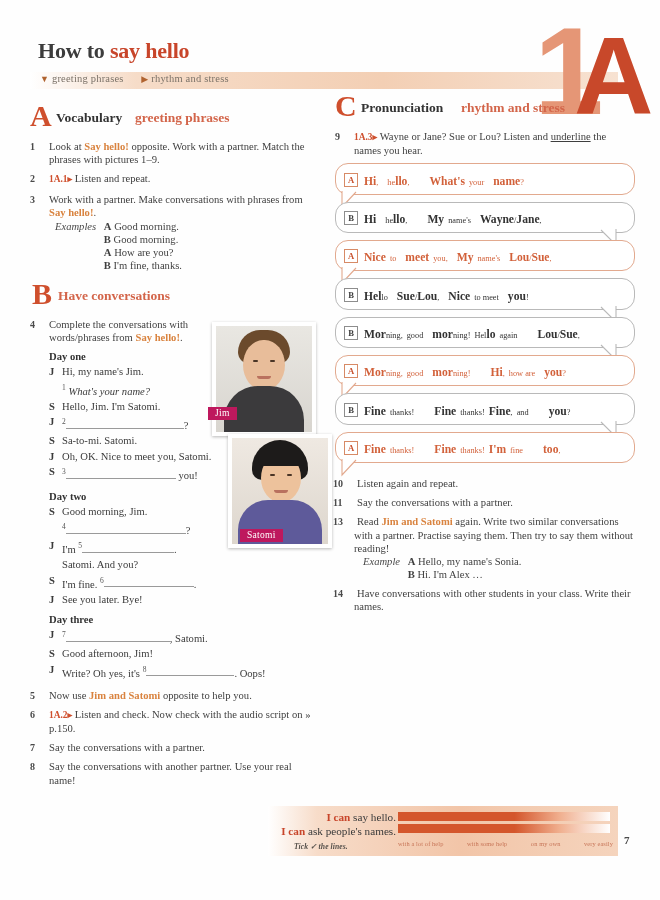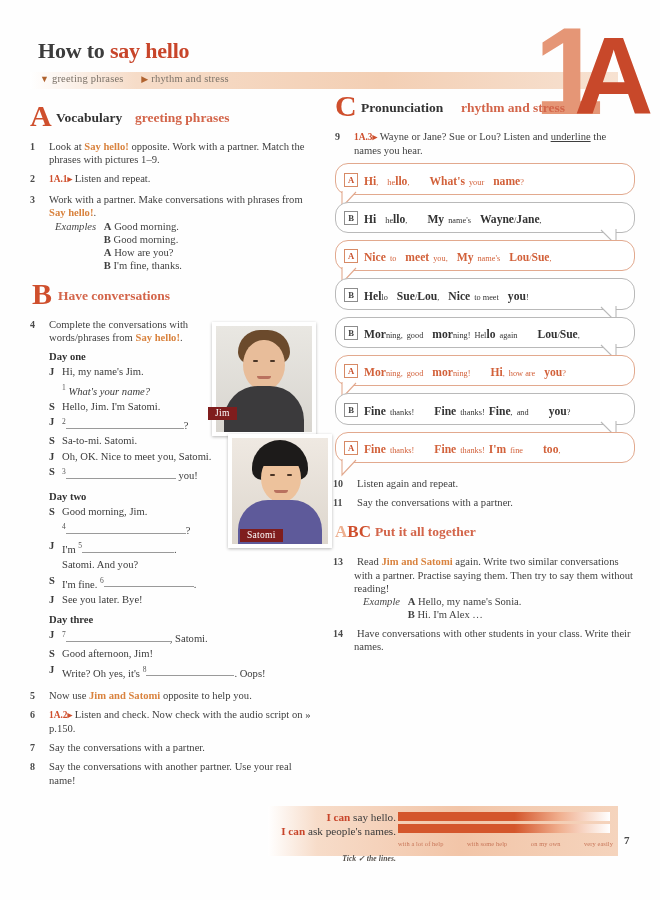--- a/index.html
+++ b/index.html
@@ -104,21 +104,21 @@
   
   .photos { position:absolute; left:206px; top:322px; width:118px; height:228px; }
   .photo {
     position:absolute; background:#fff; padding:4px;
     box-shadow:0 1px 3px rgba(0,0,0,0.28);
   }
   .photo .img { width:96px; height:106px; overflow:hidden; position:relative; }
   .p-jim { left:6px; top:0; }
   .p-sat { left:22px; top:112px; }
   .nametag {
-    position:absolute; background:#7f1d1d; color:#fff;
+    position:absolute; background:#be185d; color:#fff;
     font-size:9.5px; font-family:"Liberation Serif", serif;
     padding:1px 7px 2px 7px; letter-spacing:0.3px;
   }
   .tag-jim { left:-4px; bottom:16px; }
   .tag-sat { left:12px; bottom:6px; }
   
   .face { position:absolute; left:0; top:0; width:96px; height:106px; }
   .jim-bg { background:linear-gradient(#e9e7e2,#d8d5cf); }
   .jim-hair { position:absolute; left:22px; top:4px; width:52px; height:34px;
               background:#6b4a2c; border-radius:26px 26px 14px 14px; }
@@ -171,21 +171,21 @@
 
   
   .footer {
     position:absolute; left:268px; top:806px; width:350px; height:50px;
     background:linear-gradient(to right,#ffffff 0%, #f7dcc9 14%, #f2c5a8 55%, #f5d4bd 100%);
   }
   .ican-l { position:absolute; right:264px; top:810px; width:150px;
             text-align:right; font-size:11.2px; line-height:14px; color:#3a3a3a; }
   .ican-l .ic { color:#c8452a; font-weight:bold; }
   .tick { font-size:7.6px; font-style:italic; font-weight:bold; color:#55504b;
-          margin-top:14px; letter-spacing:0.1px; }
+          margin-top:2px; letter-spacing:0.1px;text-align:center; }
   .bars { position:absolute; left:398px; top:812px; width:212px; }
   .bar { height:9px; margin-bottom:3px;
          background:linear-gradient(to right,#d4562c 0%, #d4562c 55%, #f0ae8d 76%, #ffffff 100%); }
   .scale { position:absolute; left:398px; top:840px; width:215px;
            display:flex; justify-content:space-between;
            font-size:6.4px; color:#c8775a; letter-spacing:0.1px; }
   .pageno { position:absolute; left:624px; top:834px; font-size:11px;
             font-weight:bold; color:#4a4a4a; }
 </style>
 </head>
@@ -386,24 +386,20 @@
 
     <div class="item" style="margin-top:14px;">
       <span class="num wide">10</span>
       <span style="margin-left:3px;">Listen again and repeat.</span>
     </div>
     <div class="item">
       <span class="num wide">11</span>
       <span style="margin-left:3px;">Say the conversations with a partner.</span>
     </div>
 
-    <div class="sechead" style="margin-top:14px;">
-      <span class="abc"><span class="a1">A</span><span class="b1">B</span><span class="c1">C</span></span>
-      <span class="h2t" style="left:40px;top:1px;">Put it all together</span>
-    </div>
 
     <div class="item" style="margin-top:6px;">
       <span class="num wide">13</span>
       <span style="margin-left:3px;">Read </span><span class="or">Jim and Satomi</span><span> again. Write two similar conversations with a partner. Practise saying them. Then try to say them without reading!</span>
       <div class="exline" style="margin-left:3px;">
         <span class="ex">Example</span>
         <span style="display:inline-block;vertical-align:top;margin-left:5px;">
           <span id="e13lines"><div style="line-height: 13px;"><span class="ab">A</span><span> Hello, my name's Sonia.</span></div><div style="line-height: 13px;"><span class="ab">B</span><span> Hi. I'm Alex …</span></div></span>
         </span>
       </div>

